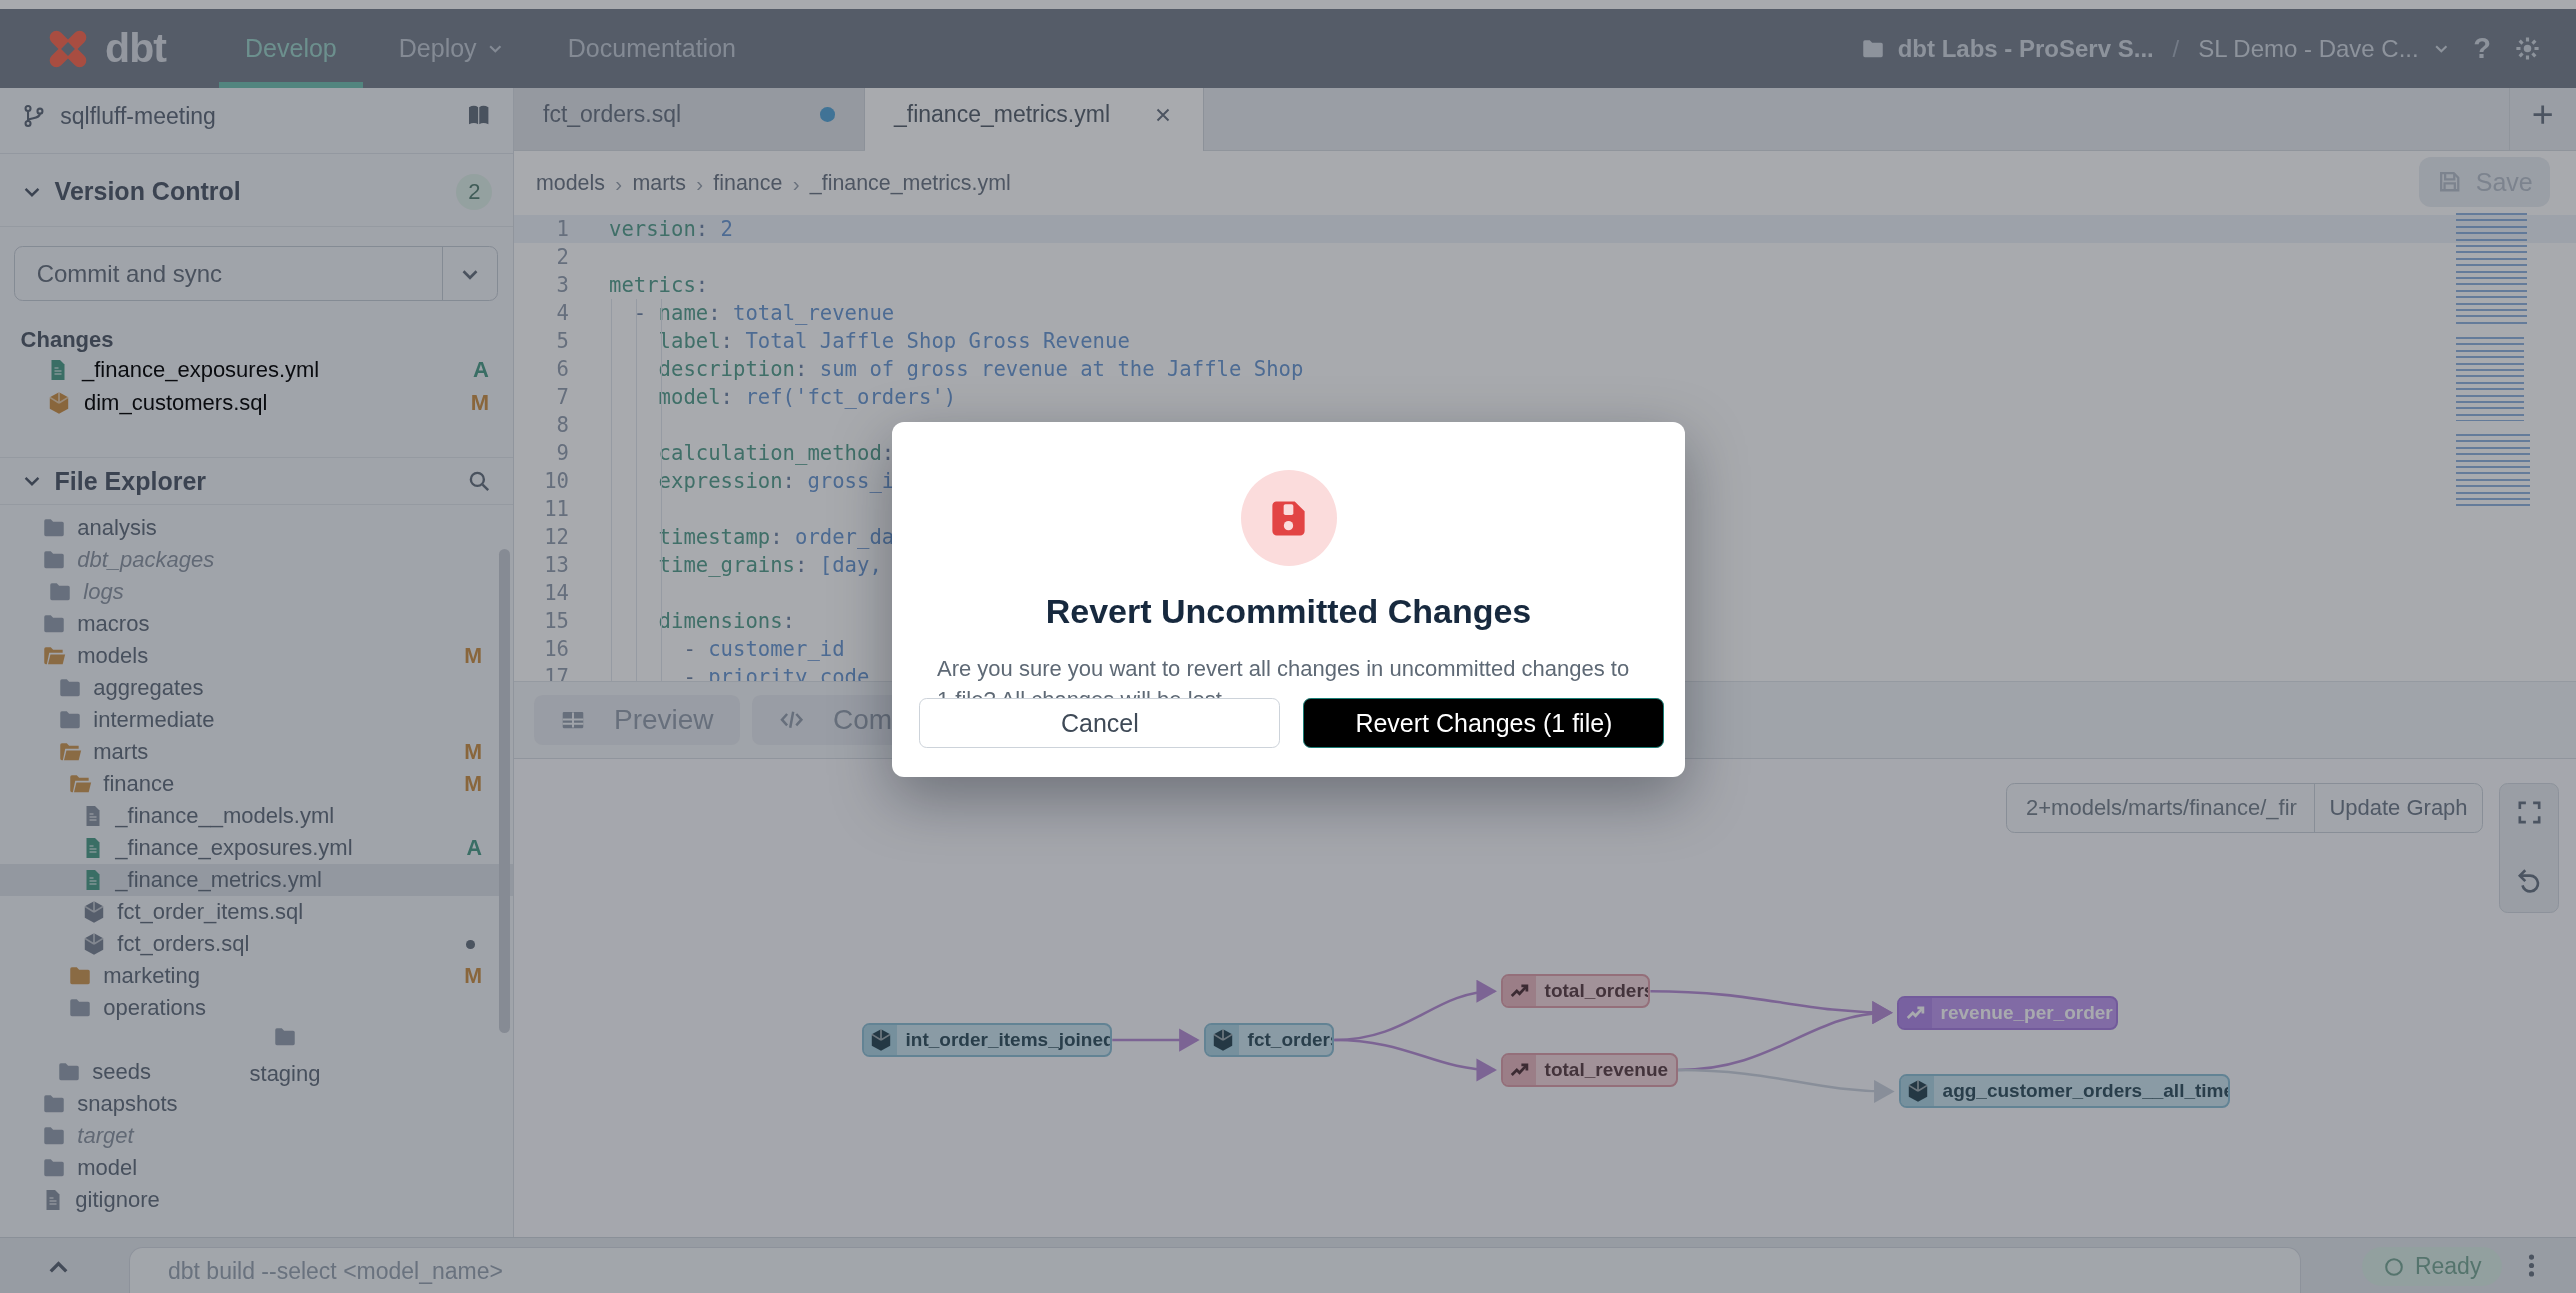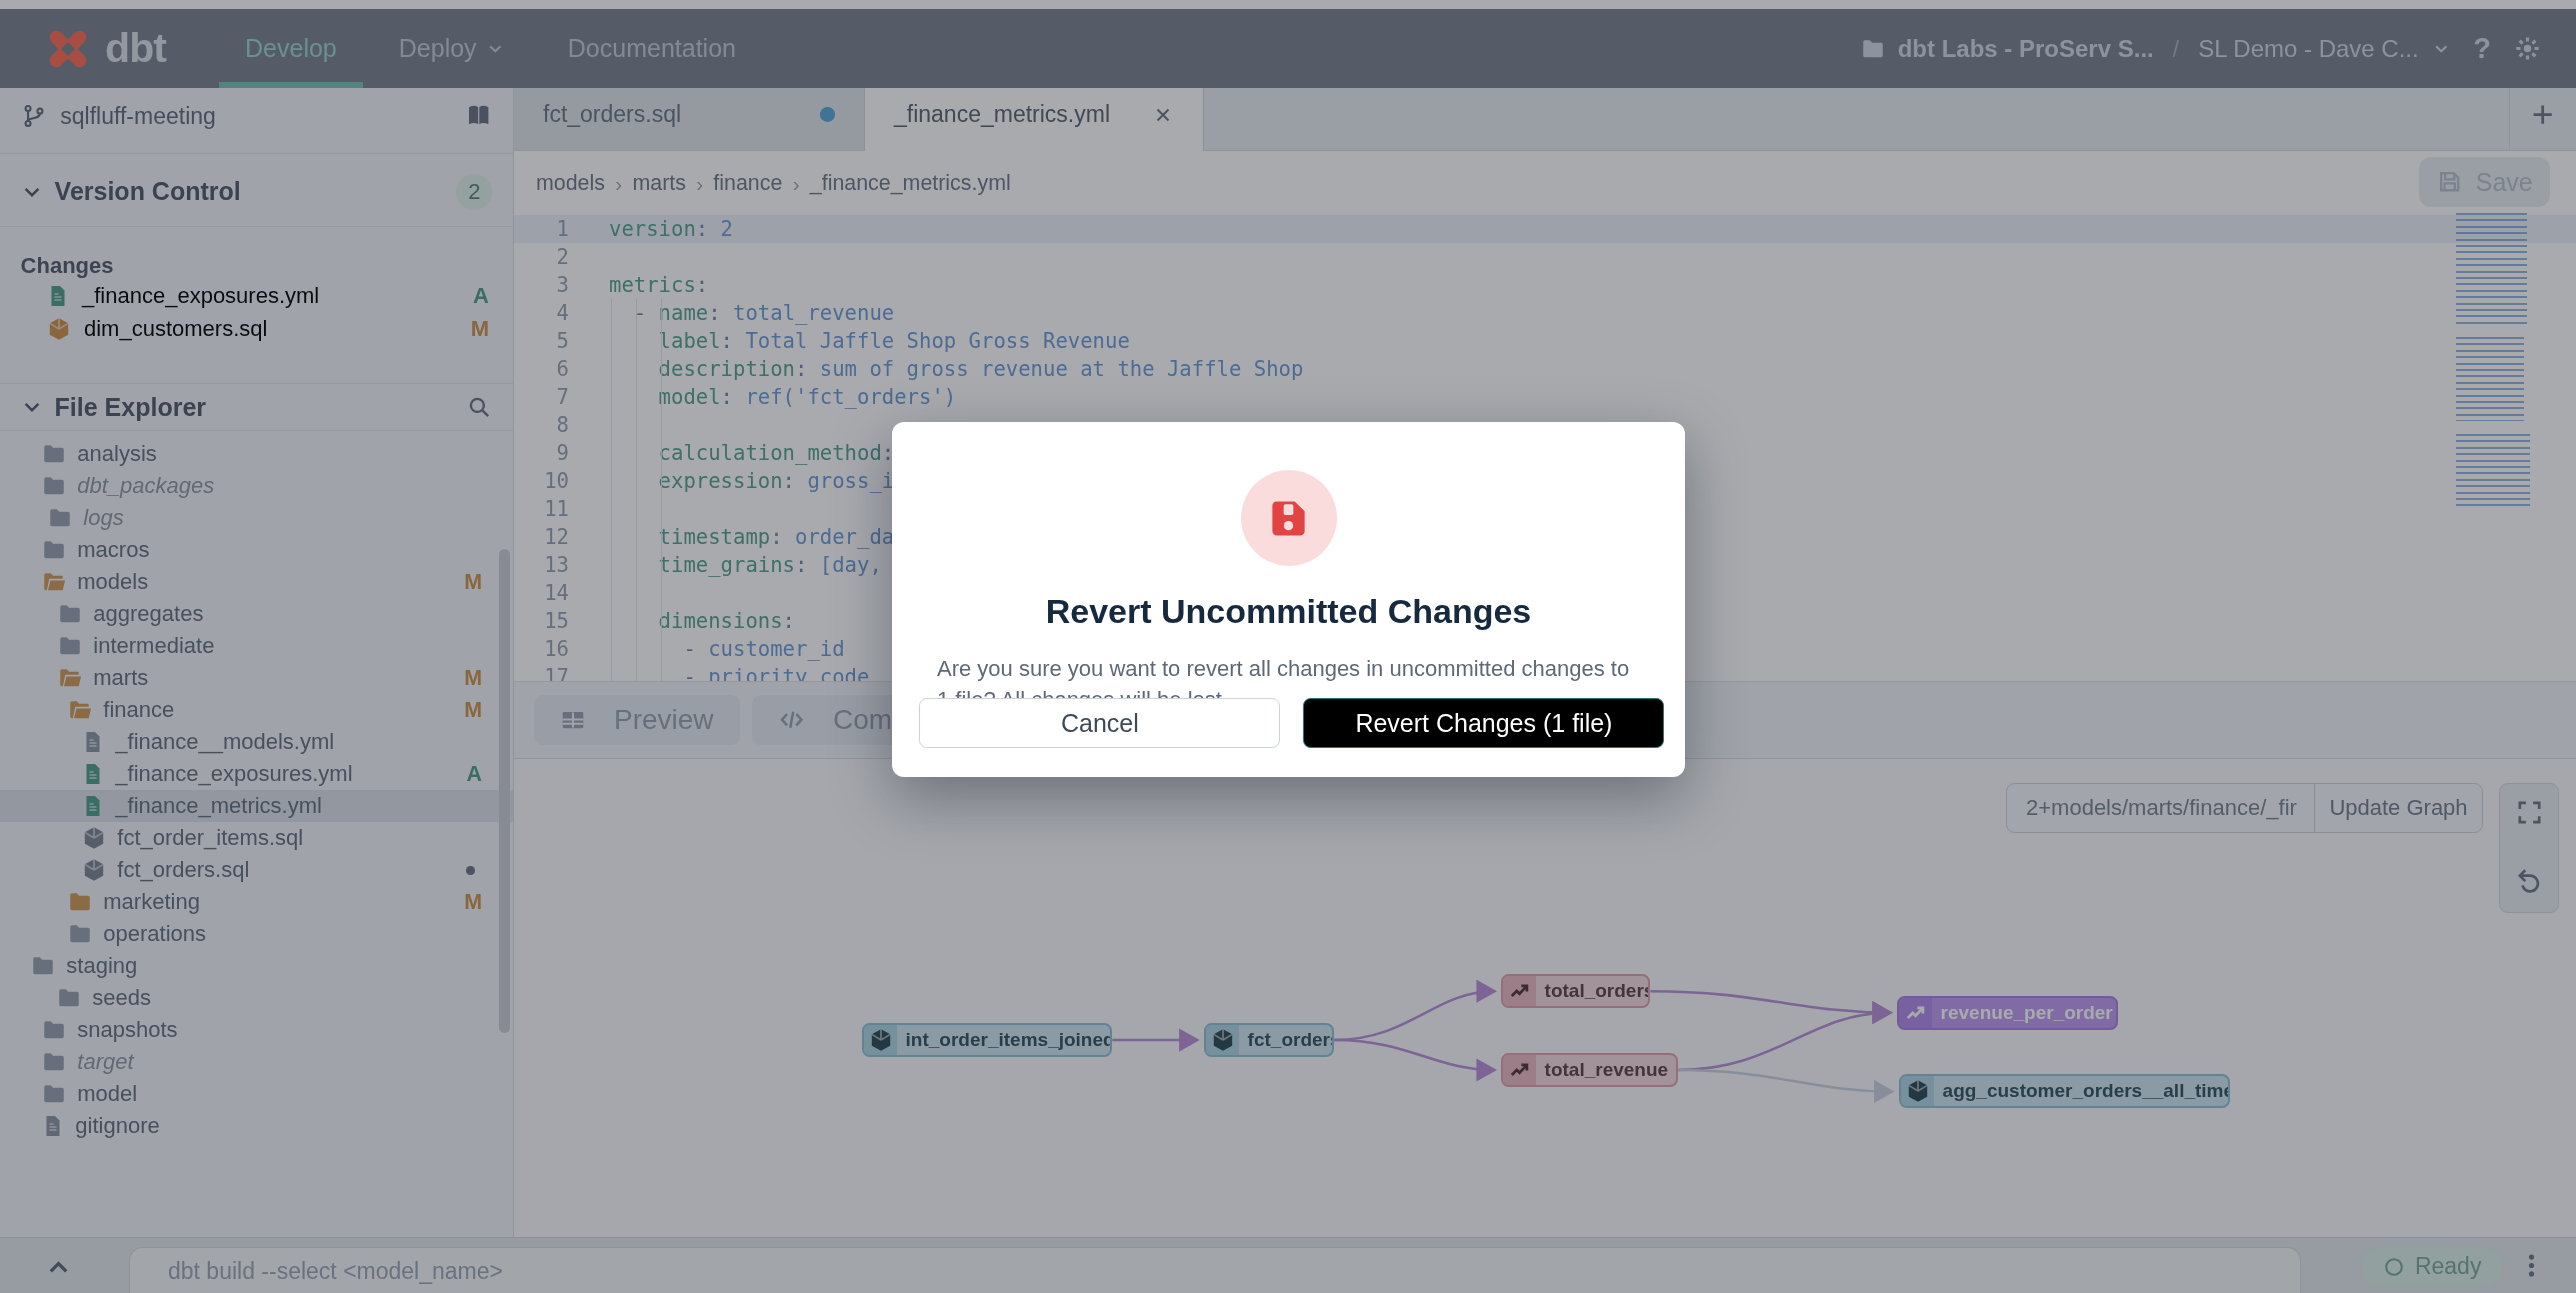--- a/index.html
+++ b/index.html
@@ -218,20 +218,28 @@
       <span class="icon">
         <svg width="22" height="22" viewBox="0 0 24 24" fill="none" stroke="currentColor" stroke-width="2.6">
             <path d="M5 8.5l7 7 7-7"></path>
           </svg>
       </span>
       <span>Version Control</span>
       <span class="badge-count">2</span>
     </div>
     <div class="vc-divider"></div>
 
+    <div class="commit-btn">
+      <span class="lbl">Commit and sync</span>
+      <span class="caret-seg">
+        <svg width="26" height="26" viewBox="0 0 24 24" fill="none" stroke="currentColor" stroke-width="2.4">
+            <path d="M6 9.5l6 6 6-6"></path>
+          </svg>
+      </span>
+    </div>
 
     <div class="sb-row changes-head">Changes</div>
     <div id="changes-list">
         <div class="change-row">
           <span class="icon c-teal">
             <svg width="24" height="24" viewBox="0 0 24 24">
               <path d="M5.5 2h8.5l4.5 4.5V22h-13z" fill="currentColor"></path>
               <path d="M8.5 10h4M8.5 13h7M8.5 16h7" stroke="rgba(255,255,255,.65)" stroke-width="1.6"></path>
             </svg>
           </span>
@@ -400,21 +408,21 @@
           <span class="bdg c-amber">M</span>
         </div>
         <div class="tree-row" style="padding-left: 67px;">
           <span class="icon i-folder">
             <svg width="26" height="26" viewBox="0 0 24 24" fill="currentColor">
               <path d="M3 5.5A1.5 1.5 0 0 1 4.5 4H9l2.2 2.2h8.3A1.5 1.5 0 0 1 21 7.7V18a1.5 1.5 0 0 1-1.5 1.5h-15A1.5 1.5 0 0 1 3 18z"></path>
             </svg>
           </span>
           <span class="lbl">operations</span>
         </div>
-        <div class="tree-row" style="padding-left: 30px;">
+        <div class="tree-row" style="padding-left: 57px; flex-direction: column;">
           <span class="icon i-folder">
             <svg width="26" height="26" viewBox="0 0 24 24" fill="currentColor">
               <path d="M3 5.5A1.5 1.5 0 0 1 4.5 4H9l2.2 2.2h8.3A1.5 1.5 0 0 1 21 7.7V18a1.5 1.5 0 0 1-1.5 1.5h-15A1.5 1.5 0 0 1 3 18z"></path>
             </svg>
           </span>
           <span class="lbl">staging</span>
         </div>
         <div class="tree-row" style="padding-left: 56px;">
           <span class="icon i-folder">
             <svg width="26" height="26" viewBox="0 0 24 24" fill="currentColor">

